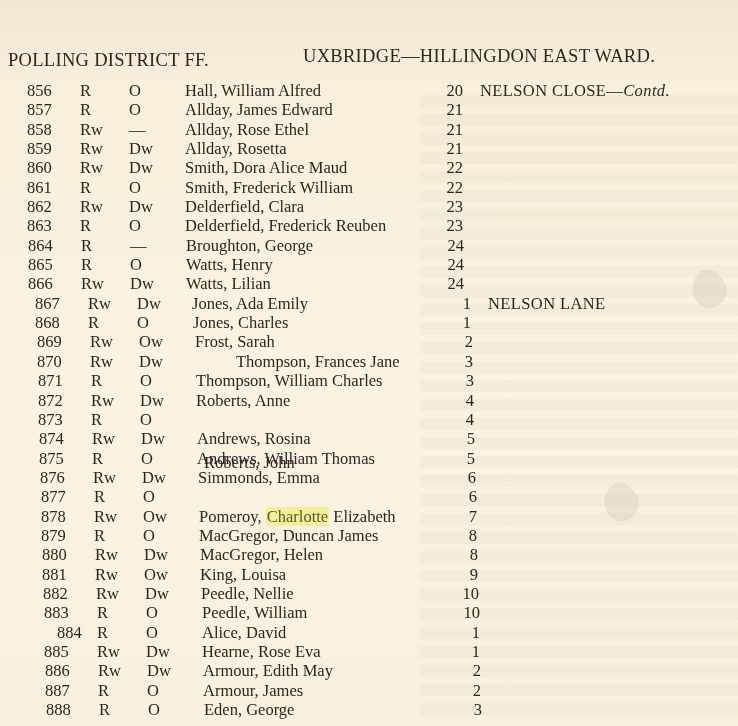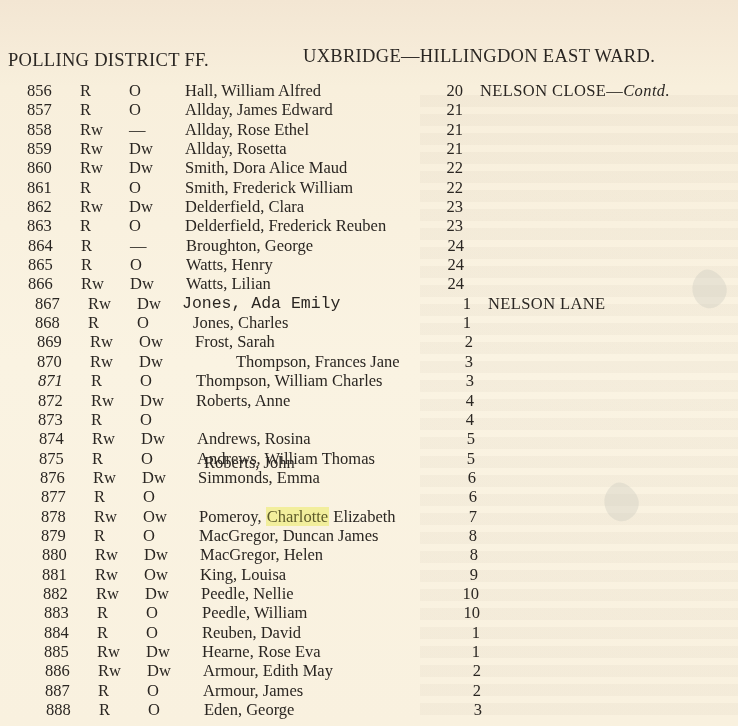--- a/index.html
+++ b/index.html
@@ -163,21 +163,21 @@
         <span class="num" style="left: 28px;">866</span>
         <span class="qual1" style="left: 81px;">Rw</span>
         <span class="qual2" style="left: 130px;">Dw</span>
         <span class="name" style="left: 186px;">Watts, Lilian</span>
         <span class="house" style="left: 424px;">24</span>
       </div>
       <div class="row">
         <span class="num" style="left: 35px;">867</span>
         <span class="qual1" style="left: 88px;">Rw</span>
         <span class="qual2" style="left: 137px;">Dw</span>
-        <span class="name" style="left: 182px; font-family: Liberation Mono, monospace;">Jones, Ada Emily</span>
+        <span class="name" style="left: 192px;">Jones, Ada Emily</span>
         <span class="house" style="left: 431px;">1</span>
         <span class="street" style="left: 488px;"><span style="position: static;">NELSON LANE</span></span>
       </div>
       <div class="row">
         <span class="num" style="left: 35px;">868</span>
         <span class="qual1" style="left: 88px;">R</span>
         <span class="qual2" style="left: 137px;">O</span>
         <span class="name" style="left: 193px;">Jones, Charles</span>
         <span class="house" style="left: 431px;">1</span>
       </div>
@@ -189,21 +189,21 @@
         <span class="house" style="left: 433px;">2</span>
       </div>
       <div class="row">
         <span class="num" style="left: 37px;">870</span>
         <span class="qual1" style="left: 90px;">Rw</span>
         <span class="qual2" style="left: 139px;">Dw</span>
         <span class="name" style="left: 195px; margin-left: 41px;">Thompson, Frances Jane</span>
         <span class="house" style="left: 433px;">3</span>
       </div>
       <div class="row">
-        <span class="num" style="left: 38px; font-style: italic;">871</span>
+        <span class="num" style="left: 38px;">871</span>
         <span class="qual1" style="left: 91px;">R</span>
         <span class="qual2" style="left: 140px;">O</span>
         <span class="name" style="left: 196px;">Thompson, William Charles</span>
         <span class="house" style="left: 434px;">3</span>
       </div>
       <div class="row">
         <span class="num" style="left: 38px;">872</span>
         <span class="qual1" style="left: 91px;">Rw</span>
         <span class="qual2" style="left: 140px;">Dw</span>
         <span class="name" style="left: 196px;">Roberts, Anne</span>
@@ -279,24 +279,24 @@
         <span class="house" style="left: 439px;">10</span>
       </div>
       <div class="row">
         <span class="num" style="left: 44px;">883</span>
         <span class="qual1" style="left: 97px;">R</span>
         <span class="qual2" style="left: 146px;">O</span>
         <span class="name" style="left: 202px;">Peedle, William</span>
         <span class="house" style="left: 440px;">10</span>
       </div>
       <div class="row">
-        <span class="num" style="left: 44px;">884</span>
+        <span class="num" style="left: 57px;">884</span>
         <span class="qual1" style="left: 97px;">R</span>
         <span class="qual2" style="left: 146px;">O</span>
-        <span class="name" style="left: 202px;">Reuben, David</span>
+        <span class="name" style="left: 202px;">Alice, David</span>
         <span class="house" style="left: 440px;">1</span>
       </div>
       <div class="row">
         <span class="num" style="left: 44px;">885</span>
         <span class="qual1" style="left: 97px;">Rw</span>
         <span class="qual2" style="left: 146px;">Dw</span>
         <span class="name" style="left: 202px;">Hearne, Rose Eva</span>
         <span class="house" style="left: 440px;">1</span>
       </div>
       <div class="row">

